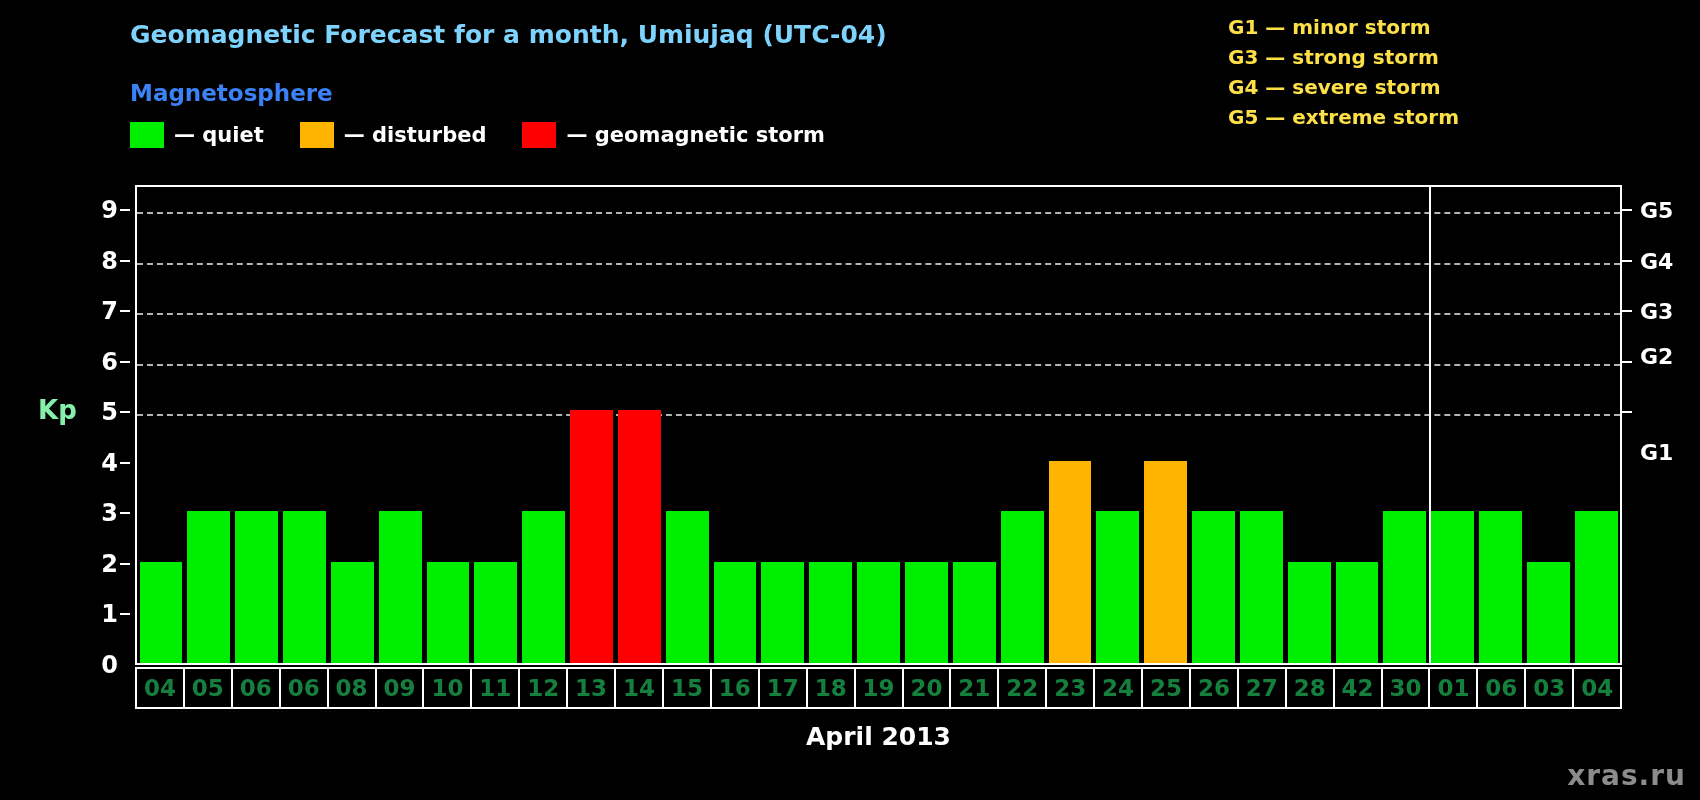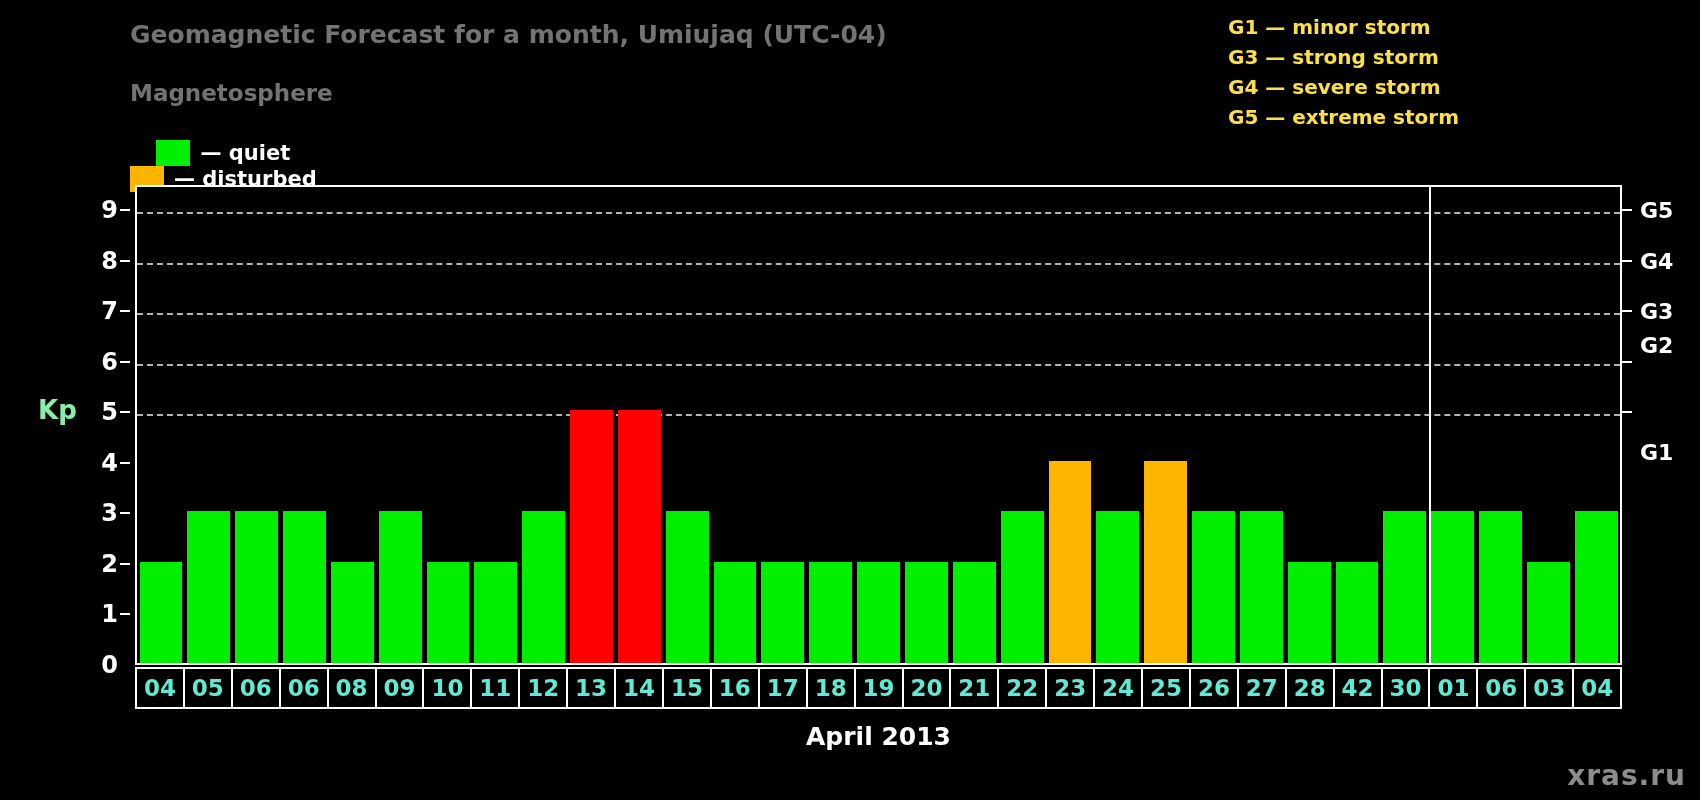--- a/index.html
+++ b/index.html
@@ -11,41 +11,40 @@
     overflow: hidden;
     position: relative;
   }
 
   
   #title {
     position: absolute;
     left: 130px; top: 20px;
     font-size: 25px;
     font-weight: bold;
-    color: #737373;
+    color: #7dd3fc;
     white-space: nowrap;
     letter-spacing: 0px;
   }
 
   
   #magnetosphere-label {
     position: absolute;
     left: 130px; top: 80px;
     font-size: 23px;
     font-weight: bold;
-    color: #737373;
+    color: #3b82f6;
     white-space: nowrap;
   }
   #legend-row {
     position: absolute;
-    left: 130px; top: 140px;
+    left: 130px; top: 120px;
     display: flex;
     align-items: center;
     height: 30px;
-    flex-direction: column;
   }
   .legend-entry {
     display: flex;
     align-items: center;
     margin-right: 36px;
     height: 30px;
   }
   .legend-swatch {
     width: 34px; height: 26px;
     display: inline-block;
@@ -182,21 +181,21 @@
     position: absolute;
     left: 135px; top: 667px;
     width: 1487px; height: 42px;
     display: flex;
   }
   .date-cell {
     flex: 1 1 0;
     border: 2px solid #ffffff;
     margin-left: -2px;
     background: #000000;
-    color: #5eead4;
+    color: #15803d;
     font-size: 23px;
     font-weight: bold;
     display: flex;
     align-items: center;
     justify-content: center;
   }
   .date-cell:first-child { margin-left: 0; }
 
   #month-label {
     position: absolute;
@@ -225,20 +224,24 @@
 <div id="magnetosphere-label">Magnetosphere</div>
 
 <div id="legend-row">
     <div class="legend-entry">
       <span class="legend-swatch" style="background: rgb(0, 238, 0);"></span>
       <span class="legend-text">— quiet</span>
     </div>
     <div class="legend-entry">
       <span class="legend-swatch" style="background: rgb(255, 180, 0);"></span>
       <span class="legend-text">— disturbed</span>
+    </div>
+    <div class="legend-entry">
+      <span class="legend-swatch" style="background: rgb(255, 0, 0);"></span>
+      <span class="legend-text">— geomagnetic storm</span>
     </div>
   </div>
 
 <div id="g-legend">
     <div class="g-line">G1 — minor storm</div>
     <div class="g-line">G3 — strong storm</div>
     <div class="g-line">G4 — severe storm</div>
     <div class="g-line">G5 — extreme storm</div>
   </div>
 
@@ -369,21 +372,21 @@
           <div class="bar" style="height: 151.579px; background: rgb(0, 238, 0);"></div>
         </div>
       </div>
     <div id="divider" style="left: 87.0968%;"></div>
   </div>
 </div>
 
 <div id="g-axis">
     <div class="g-tick-label" style="top: 227.368px; margin-top: 40px;">G1</div>
     <div class="g-tick-mark" style="top: 227.368px;"></div>
-    <div class="g-tick-label" style="top: 160px; text-align: right;">G2</div>
+    <div class="g-tick-label" style="top: 171px; text-align: right;">G2</div>
     <div class="g-tick-mark" style="top: 176.842px;"></div>
     <div class="g-tick-label" style="top: 126.316px;">G3</div>
     <div class="g-tick-mark" style="top: 126.316px;"></div>
     <div class="g-tick-label" style="top: 75.7895px;">G4</div>
     <div class="g-tick-mark" style="top: 75.7895px;"></div>
     <div class="g-tick-label" style="top: 25.2632px;">G5</div>
     <div class="g-tick-mark" style="top: 25.2632px;"></div>
   </div>
 
 <div id="x-axis">

